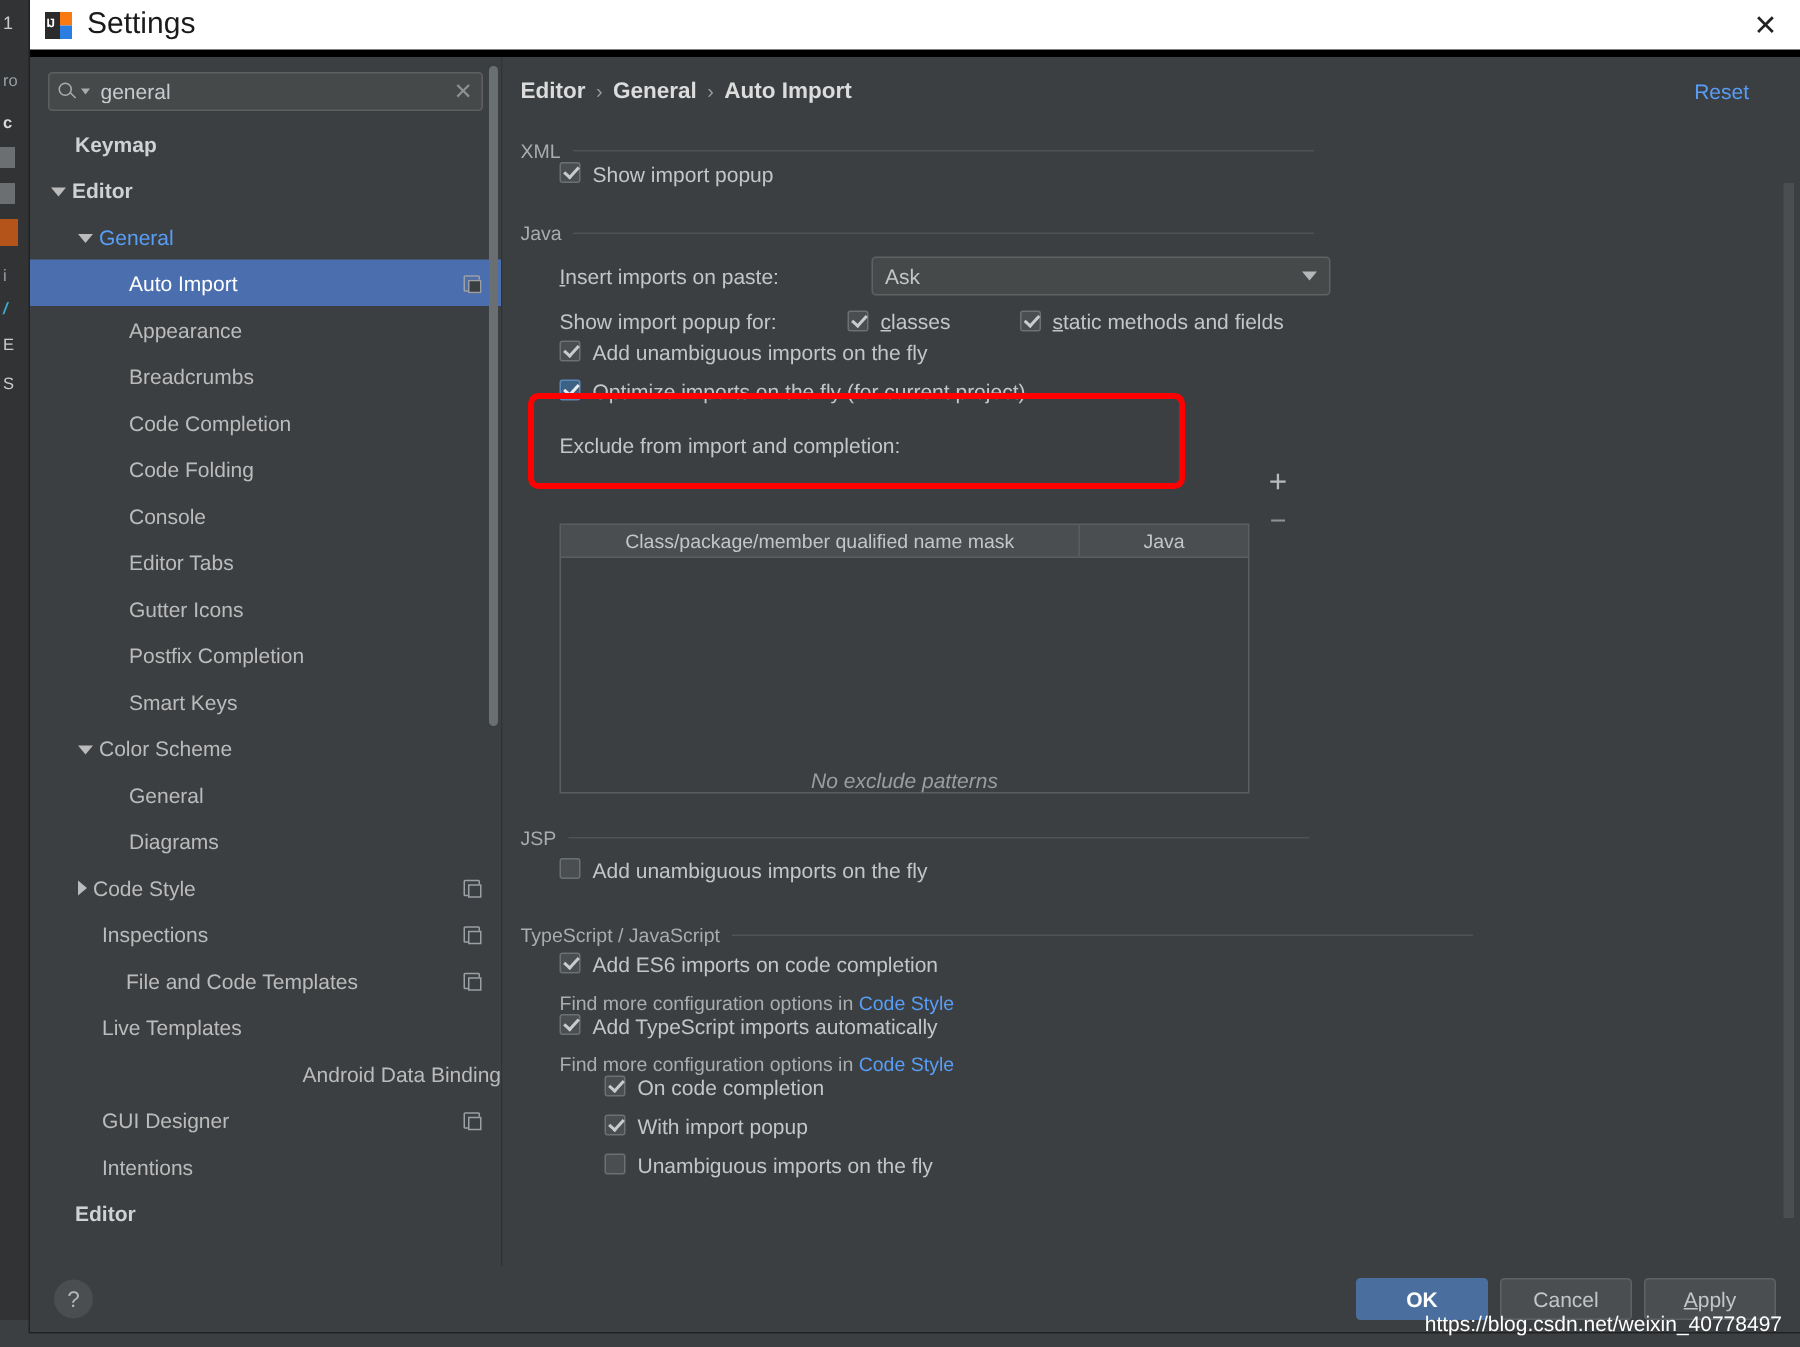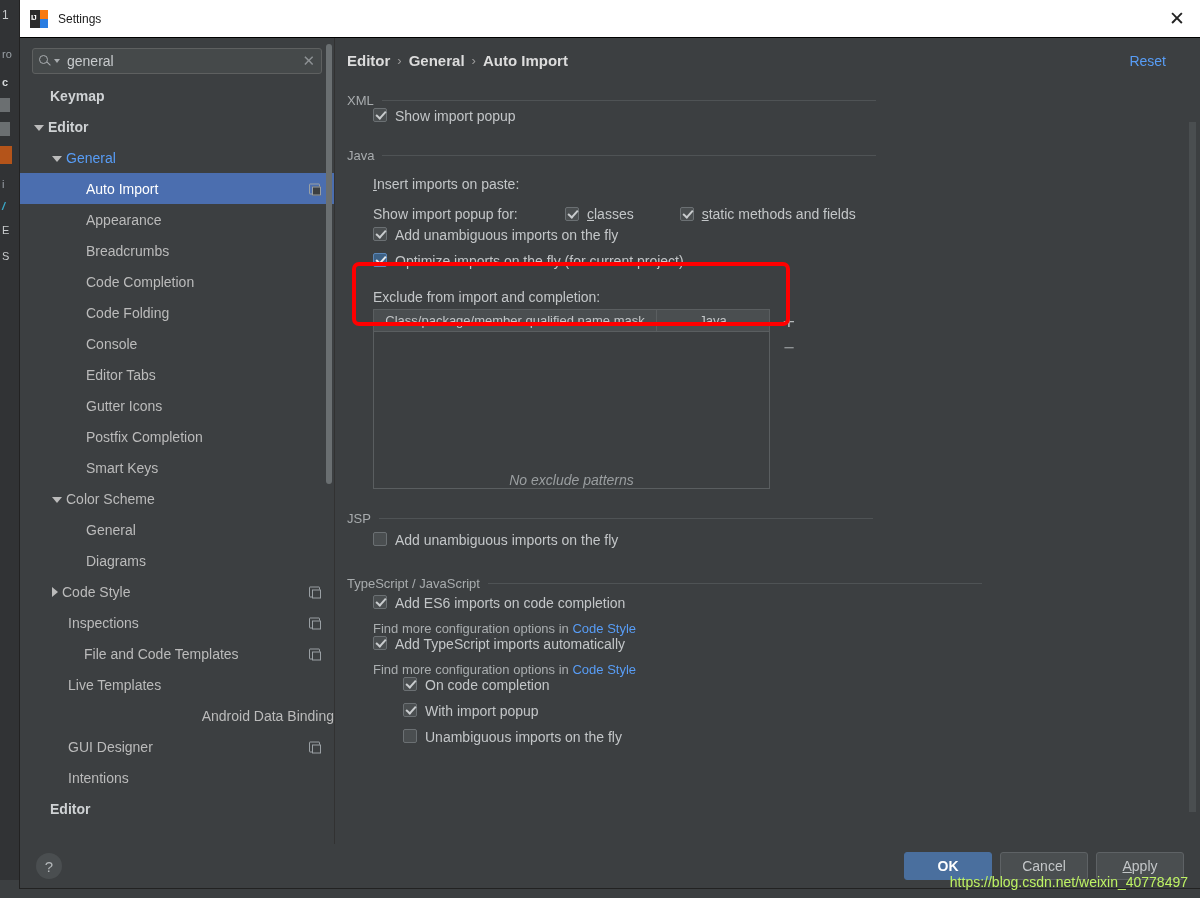--- a/index.html
+++ b/index.html
@@ -34,29 +34,29 @@
 
   
   .dialog {
     position:absolute; left:20px; top:0; width:1180px; height:888px;
     background:#3c3f41;
     box-shadow:0 0 0 1px #222;
   }
   .titlebar {
     height:38px; background:#ffffff;
     display:flex; align-items:center;
-    border-bottom:1px solid #000000;
+    border-bottom:5px solid #000000;
   }
   .tb-icon { width:18px; height:18px; margin-left:10px; position:relative; flex:none; }
   .tb-icon .sq1 { position:absolute; left:0; top:0; width:10px; height:18px; background:#2b2b2b; }
   .tb-icon .sq2 { position:absolute; left:10px; top:0; width:8px; height:9px; background:#f97a12; }
   .tb-icon .sq3 { position:absolute; left:10px; top:9px; width:8px; height:9px; background:#2a7de1; }
   .tb-icon .ij  { position:absolute; left:1px; top:3px; font-size:8px; color:#fff;
                   font-family:"Liberation Sans",sans-serif; font-weight:bold; letter-spacing:-1px;}
-  .tb-title { margin-left:10px; font-size:12px; color:#1a1a1a; }
+  .tb-title { margin-left:10px; font-size:20px; color:#1a1a1a; }
   .tb-close {
     margin-left:auto; width:46px; height:38px;
     display:flex; align-items:center; justify-content:center;
     font-size:19px; color:#222; font-family:"Liberation Sans",sans-serif;
   }
 
   .body-area { display:flex; height:806px; }
 
   
   .left-panel { width:315px; background:#3c3f41; position:relative; border-right:1px solid #323232;}
@@ -154,22 +154,22 @@
     border-top:6px solid #b4b7b9;
   }
 
   .inline-row { display:flex; align-items:center; height:26px; }
   .inline-row .field-label { width:192px; }
   .gap { width:46px; }
 
   .tbl-label { font-size:14px; color:#c3c6c8; margin:10px 0 4px 26px; }
   .table-wrap { display:flex; margin-left:26px; }
   .table {
-    width:397px; height:180px; border:1px solid #5a5e60; background:#3c3f41;
-    display:flex; flex-direction:column;
+    width:460px; height:180px; border:1px solid #5a5e60; background:#3c3f41;
+    display:flex; flex-direction:column;margin-top:40px;
   }
   .thead { display:flex; height:22px; background:#4a4e50; border-bottom:1px solid #5a5e60;}
   .th {
     font-size:13px; color:#c3c6c8; display:flex; align-items:center; justify-content:center;
   }
   .th.c1 { flex:1; border-right:1px solid #5a5e60; }
   .th.c2 { width:112px; }
   .tbody { flex:1; display:flex; align-items:flex-end; justify-content:center;font-style:italic; }
   .empty-txt { font-size:14px; color:#9a9ea0; }
   .tbl-buttons { width:34px; padding-left:6px; }
@@ -207,21 +207,21 @@
   }
   .btns { margin-left:auto; display:flex; gap:8px; }
   .btn {
     min-width:88px; height:28px; border-radius:3px;
     display:flex; align-items:center; justify-content:center;
     font-size:14px; border:1px solid #5e6265; background:#4a4e50; color:#c3c6c8;
   }
   .btn.primary { background:#4a6f9e; border-color:#4a6f9e; color:#ffffff; font-weight:bold; }
   .btn u { text-decoration:underline; }
   .watermark {
-    position:absolute; right:12px; bottom:-2px; font-size:14px; color:#bef264;
+    position:absolute; right:12px; bottom:-2px; font-size:14px; color:#ffffff;
   }
 </style>
 </head>
 <body>
 
 <div class="ide-bg">
   <div class="ide-left-strip">
     <div style="margin-top:8px;color:#c9ccce;font-size:12px;">1</div>
     <div style="margin-top:26px;color:#9aa0a6;">ro</div>
     <div style="margin-top:16px;color:#d6d9db;font-weight:bold;">c</div>
@@ -406,20 +406,24 @@
           <span class="lbl-txt">Show import popup</span>
         </div>
 
         <div class="sec-head">
           <span class="lbl">Java</span>
           <span class="rule"></span>
         </div>
 
         <div class="field-row indent26">
           <span class="field-label"><u>I</u>nsert imports on paste:</span>
+          <span class="combo">
+            <span>Ask</span>
+            <span class="caret"></span>
+          </span>
         </div>
 
         <div class="inline-row indent26">
           <span class="field-label">Show import popup for:</span>
           <span class="cb checked"></span>
           <span class="lbl-txt"><u>c</u>lasses</span>
           <span class="gap"></span>
           <span class="cb checked"></span>
           <span class="lbl-txt"><u>s</u>tatic methods and fields</span>
         </div>

